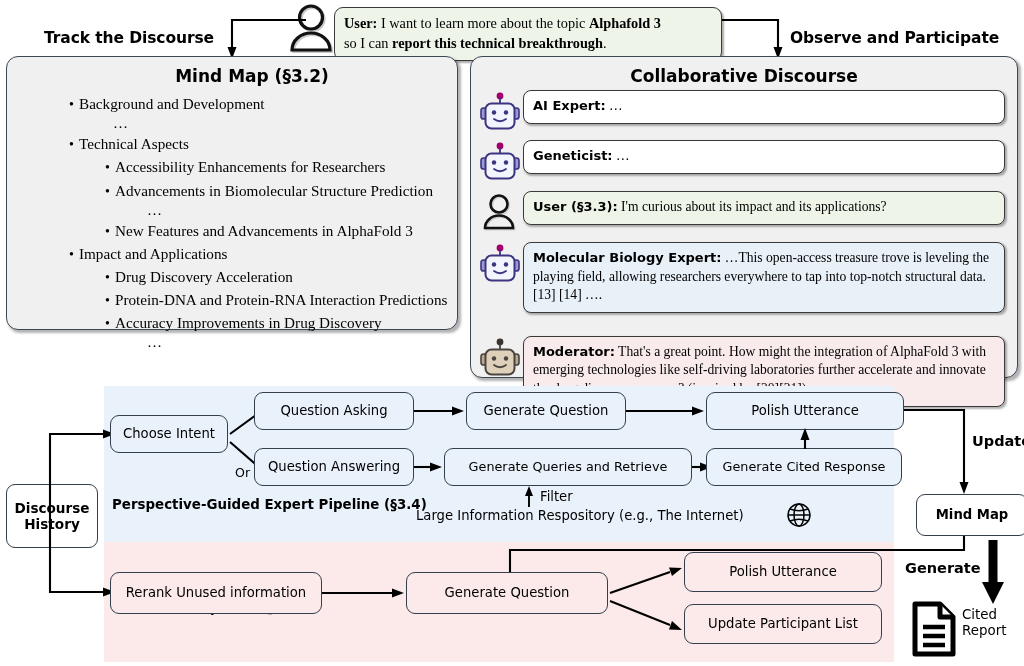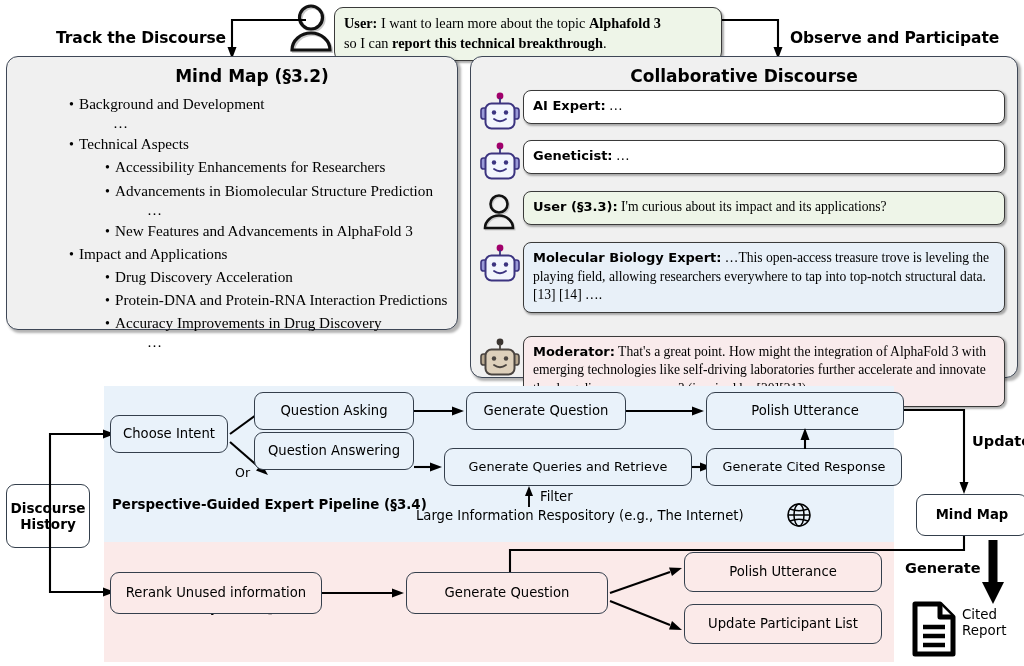--- a/index.html
+++ b/index.html
@@ -94,21 +94,21 @@
   .or-lbl { font-family:"DejaVu Sans", sans-serif; font-size:12.6px; color:#000; }
   .cited-lbl {
     font-family:"DejaVu Sans", sans-serif; font-size:13.4px; color:#000;
     line-height:1.18; text-align:left;
   }
   svg { display:block; overflow:visible; }
 </style>
 </head>
 <body>
 
-<div class="abs toplabel" style="left:56px; top:29px;">Track the Discourse</div>
+<div class="abs toplabel" style="left:44px; top:29px;">Track the Discourse</div>
 
 <div class="abs toplabel" style="left:790px; top:29px;">Observe and Participate</div>
 
 <div class="abs" style="left:285px; top:4px;">
   <svg width="56" height="52" viewBox="0 0 56 52">
     <g transform="translate(1.5,1.5)" fill="none" stroke="#c9c9c9" stroke-width="3.2">
       <circle cx="26" cy="13.5" r="11.5"></circle>
       <path d="M7,46 A19,17 0 0 1 45,46 Z"></path>
     </g>
     <g fill="none" stroke="#111" stroke-width="3.2">
@@ -266,21 +266,21 @@
       </div>
     </div>
 </div>
 
 <div class="abs band-expert" style="left:104px; top:386px; width:790px; height:156px;"></div>
 <div class="abs band-mod" style="left:104px; top:542px; width:790px; height:120px;"></div>
 
 <div class="abs band-label" style="left:112px; top:497px;">Perspective-Guided Expert Pipeline (§3.4)</div>
 <div class="abs band-label" style="left:112px; top:600px;">Moderator Pipeline (§3.5)</div>
 
-<div class="abs fbox white bold" style="left:6px; top:484px; width:84px; height:64px; flex-direction:column; font-size:13.6px;">
+<div class="abs fbox white bold" style="left:6px; top:484px; width:92px; height:64px; flex-direction:column; font-size:13.6px;">
   <span>Discourse</span>
   <span>History</span>
 </div>
 
 <div class="abs" style="left:46px; top:424px;">
   <svg width="80" height="180" viewBox="0 0 80 180">
     <path d="M4,60 L4,10 L60,10" stroke="#000" stroke-width="2.1" fill="none"></path>
     <path d="M69,10 L57,5.5 L57,14.5 Z" fill="#000"></path>
     <path d="M4,60 L4,168 L60,168" stroke="#000" stroke-width="2.1" fill="none"></path>
     <path d="M69,168 L57,163.5 L57,172.5 Z" fill="#000"></path>
@@ -295,21 +295,21 @@
   <svg width="44" height="72" viewBox="0 0 44 72">
     <path d="M2,28 L32,6" stroke="#000" stroke-width="2.1" fill="none"></path>
     <path d="M40,1 L28.5,5 L33.5,11.5 Z" fill="#000"></path>
     <path d="M2,36 L32,62" stroke="#000" stroke-width="2.1" fill="none"></path>
     <path d="M40,69 L33.8,58 L28,64.5 Z" fill="#000"></path>
   </svg>
 </div>
 
 <div class="abs fbox blue" style="left:254px; top:392px; width:160px; height:38px;">Question Asking</div>
 
-<div class="abs fbox blue" style="left:254px; top:432px; width:160px; height:38px;">Question Answering</div>
+<div class="abs fbox blue" style="left:254px; top:448px; width:160px; height:38px;">Question Answering</div>
 
 <div class="abs" style="left:414px; top:404px;">
   <svg width="52" height="14" viewBox="0 0 52 14">
     <path d="M0,7 L40,7" stroke="#000" stroke-width="2.1" fill="none"></path>
     <path d="M50,7 L38,2.5 L38,11.5 Z" fill="#000"></path>
   </svg>
 </div>
 <div class="abs" style="left:414px; top:460px;">
   <svg width="30" height="14" viewBox="0 0 30 14">
     <path d="M0,7 L18,7" stroke="#000" stroke-width="2.1" fill="none"></path>

